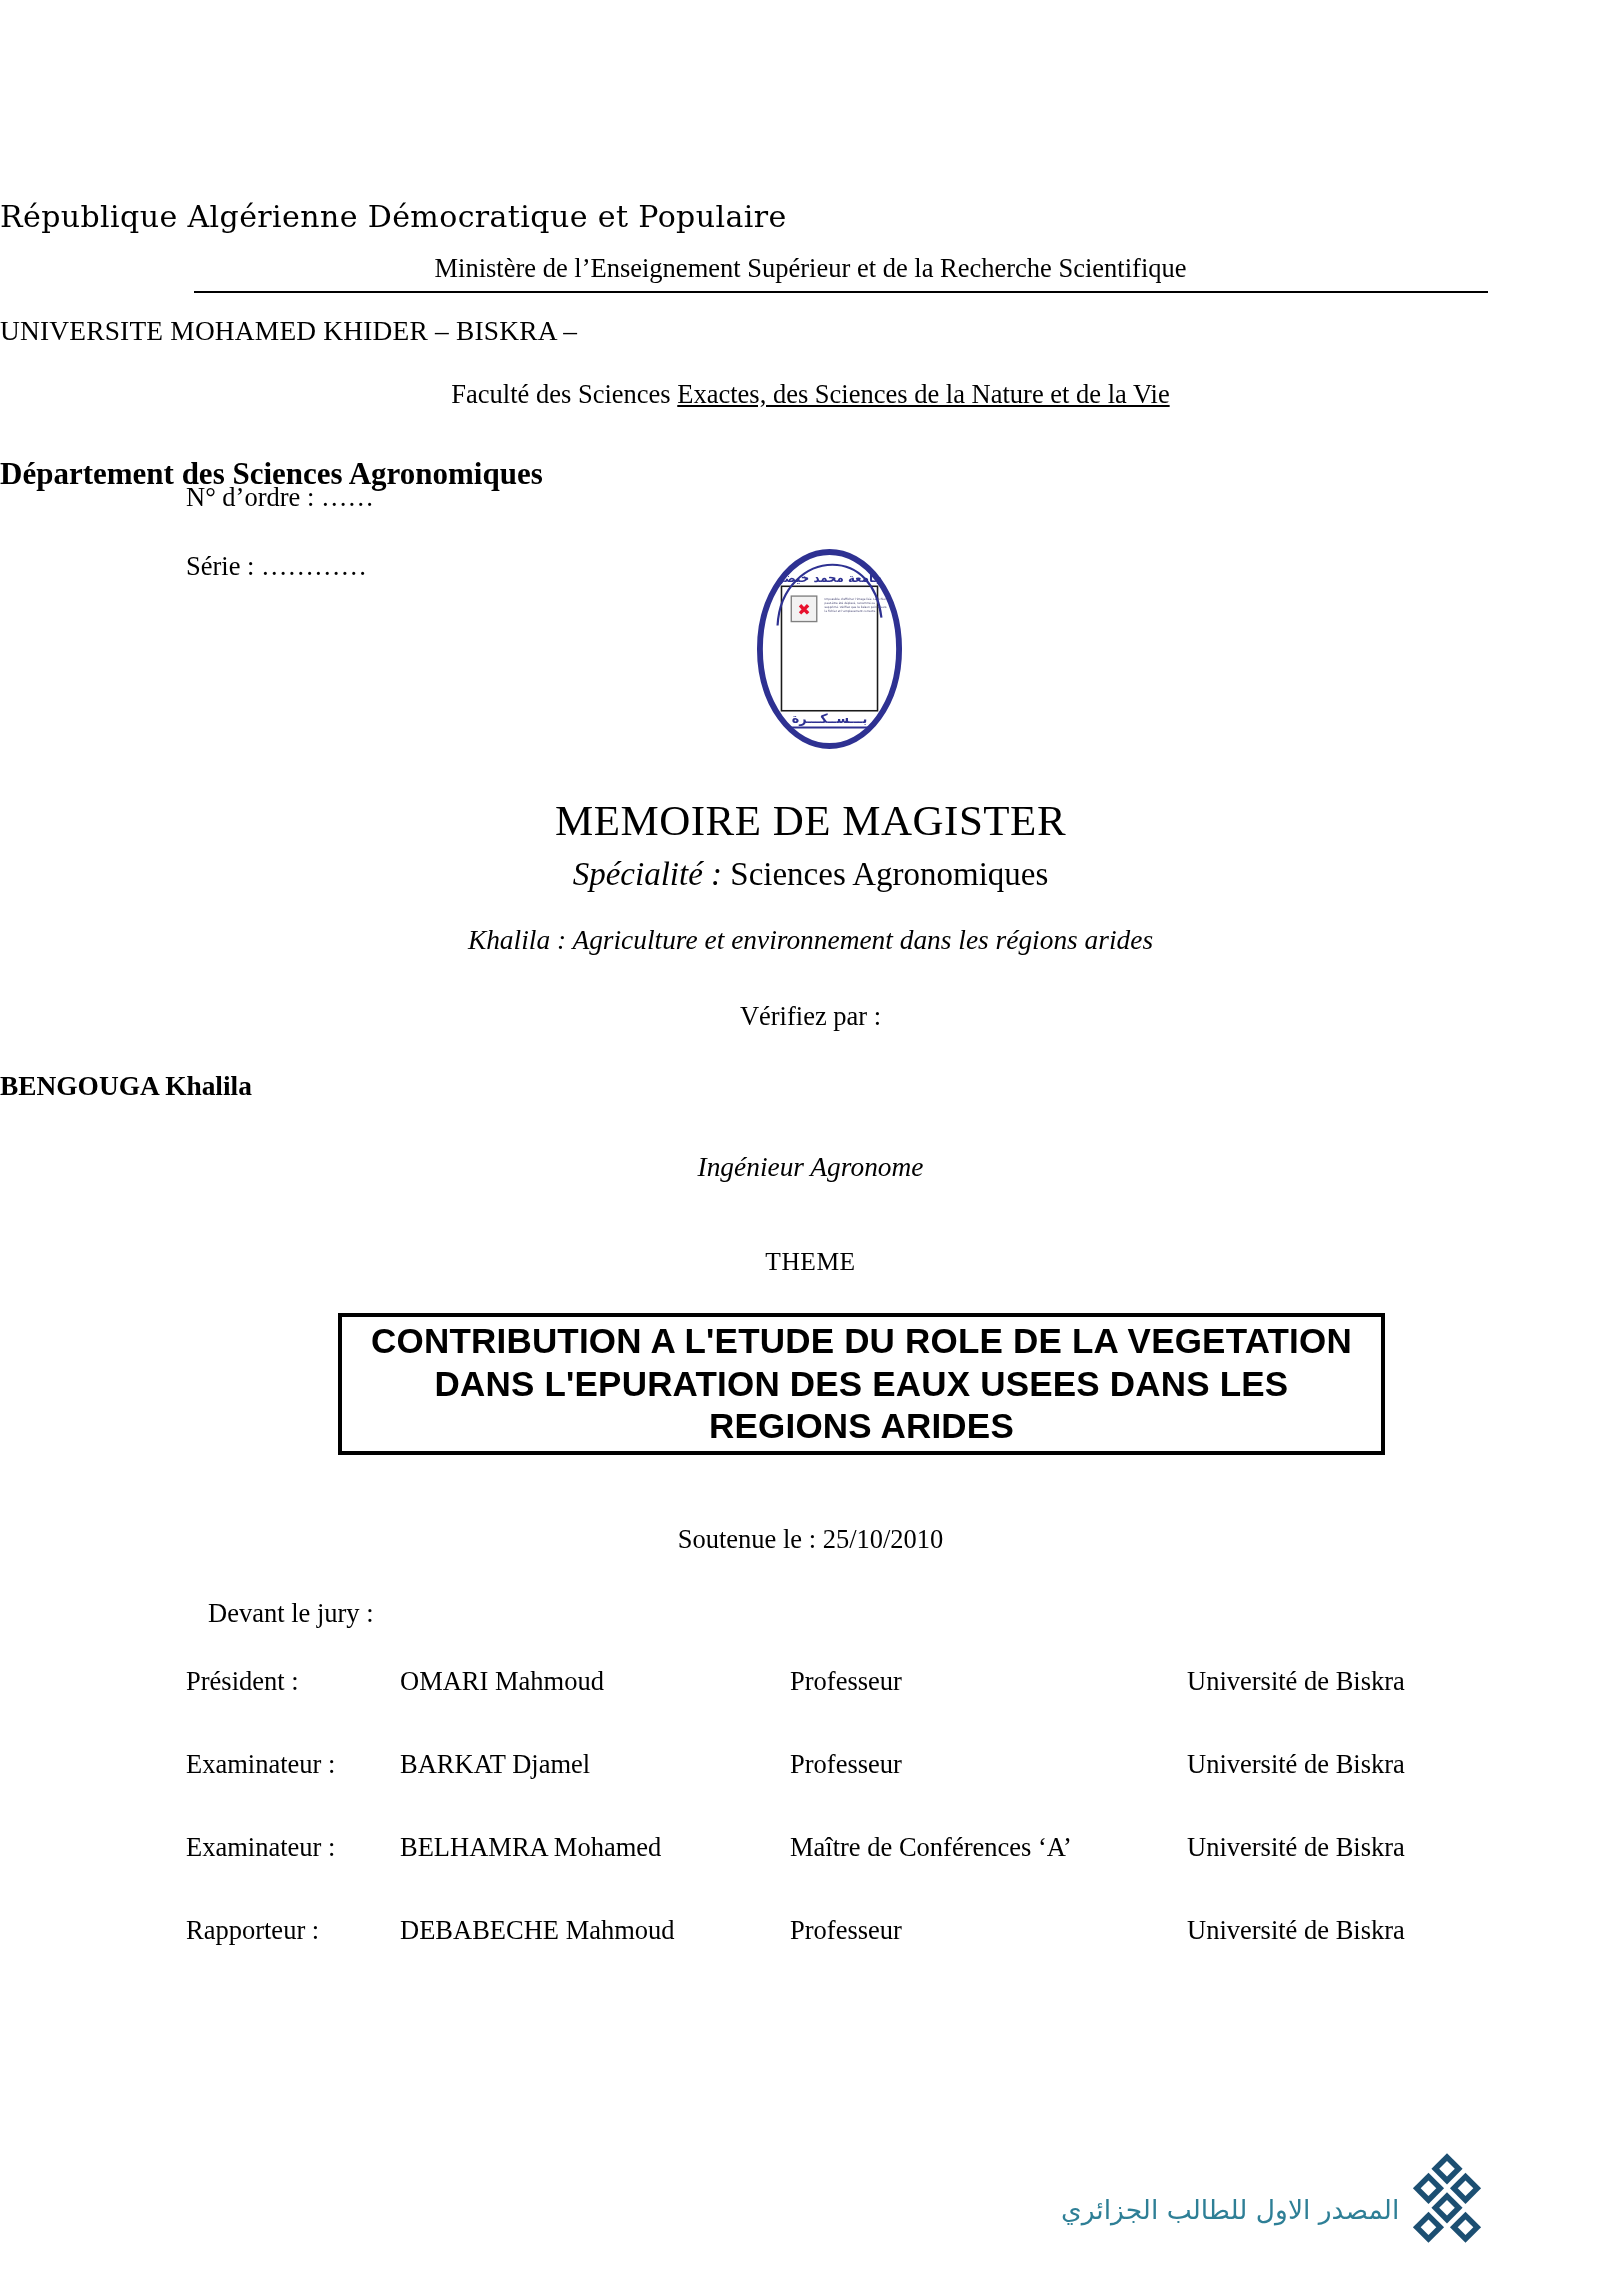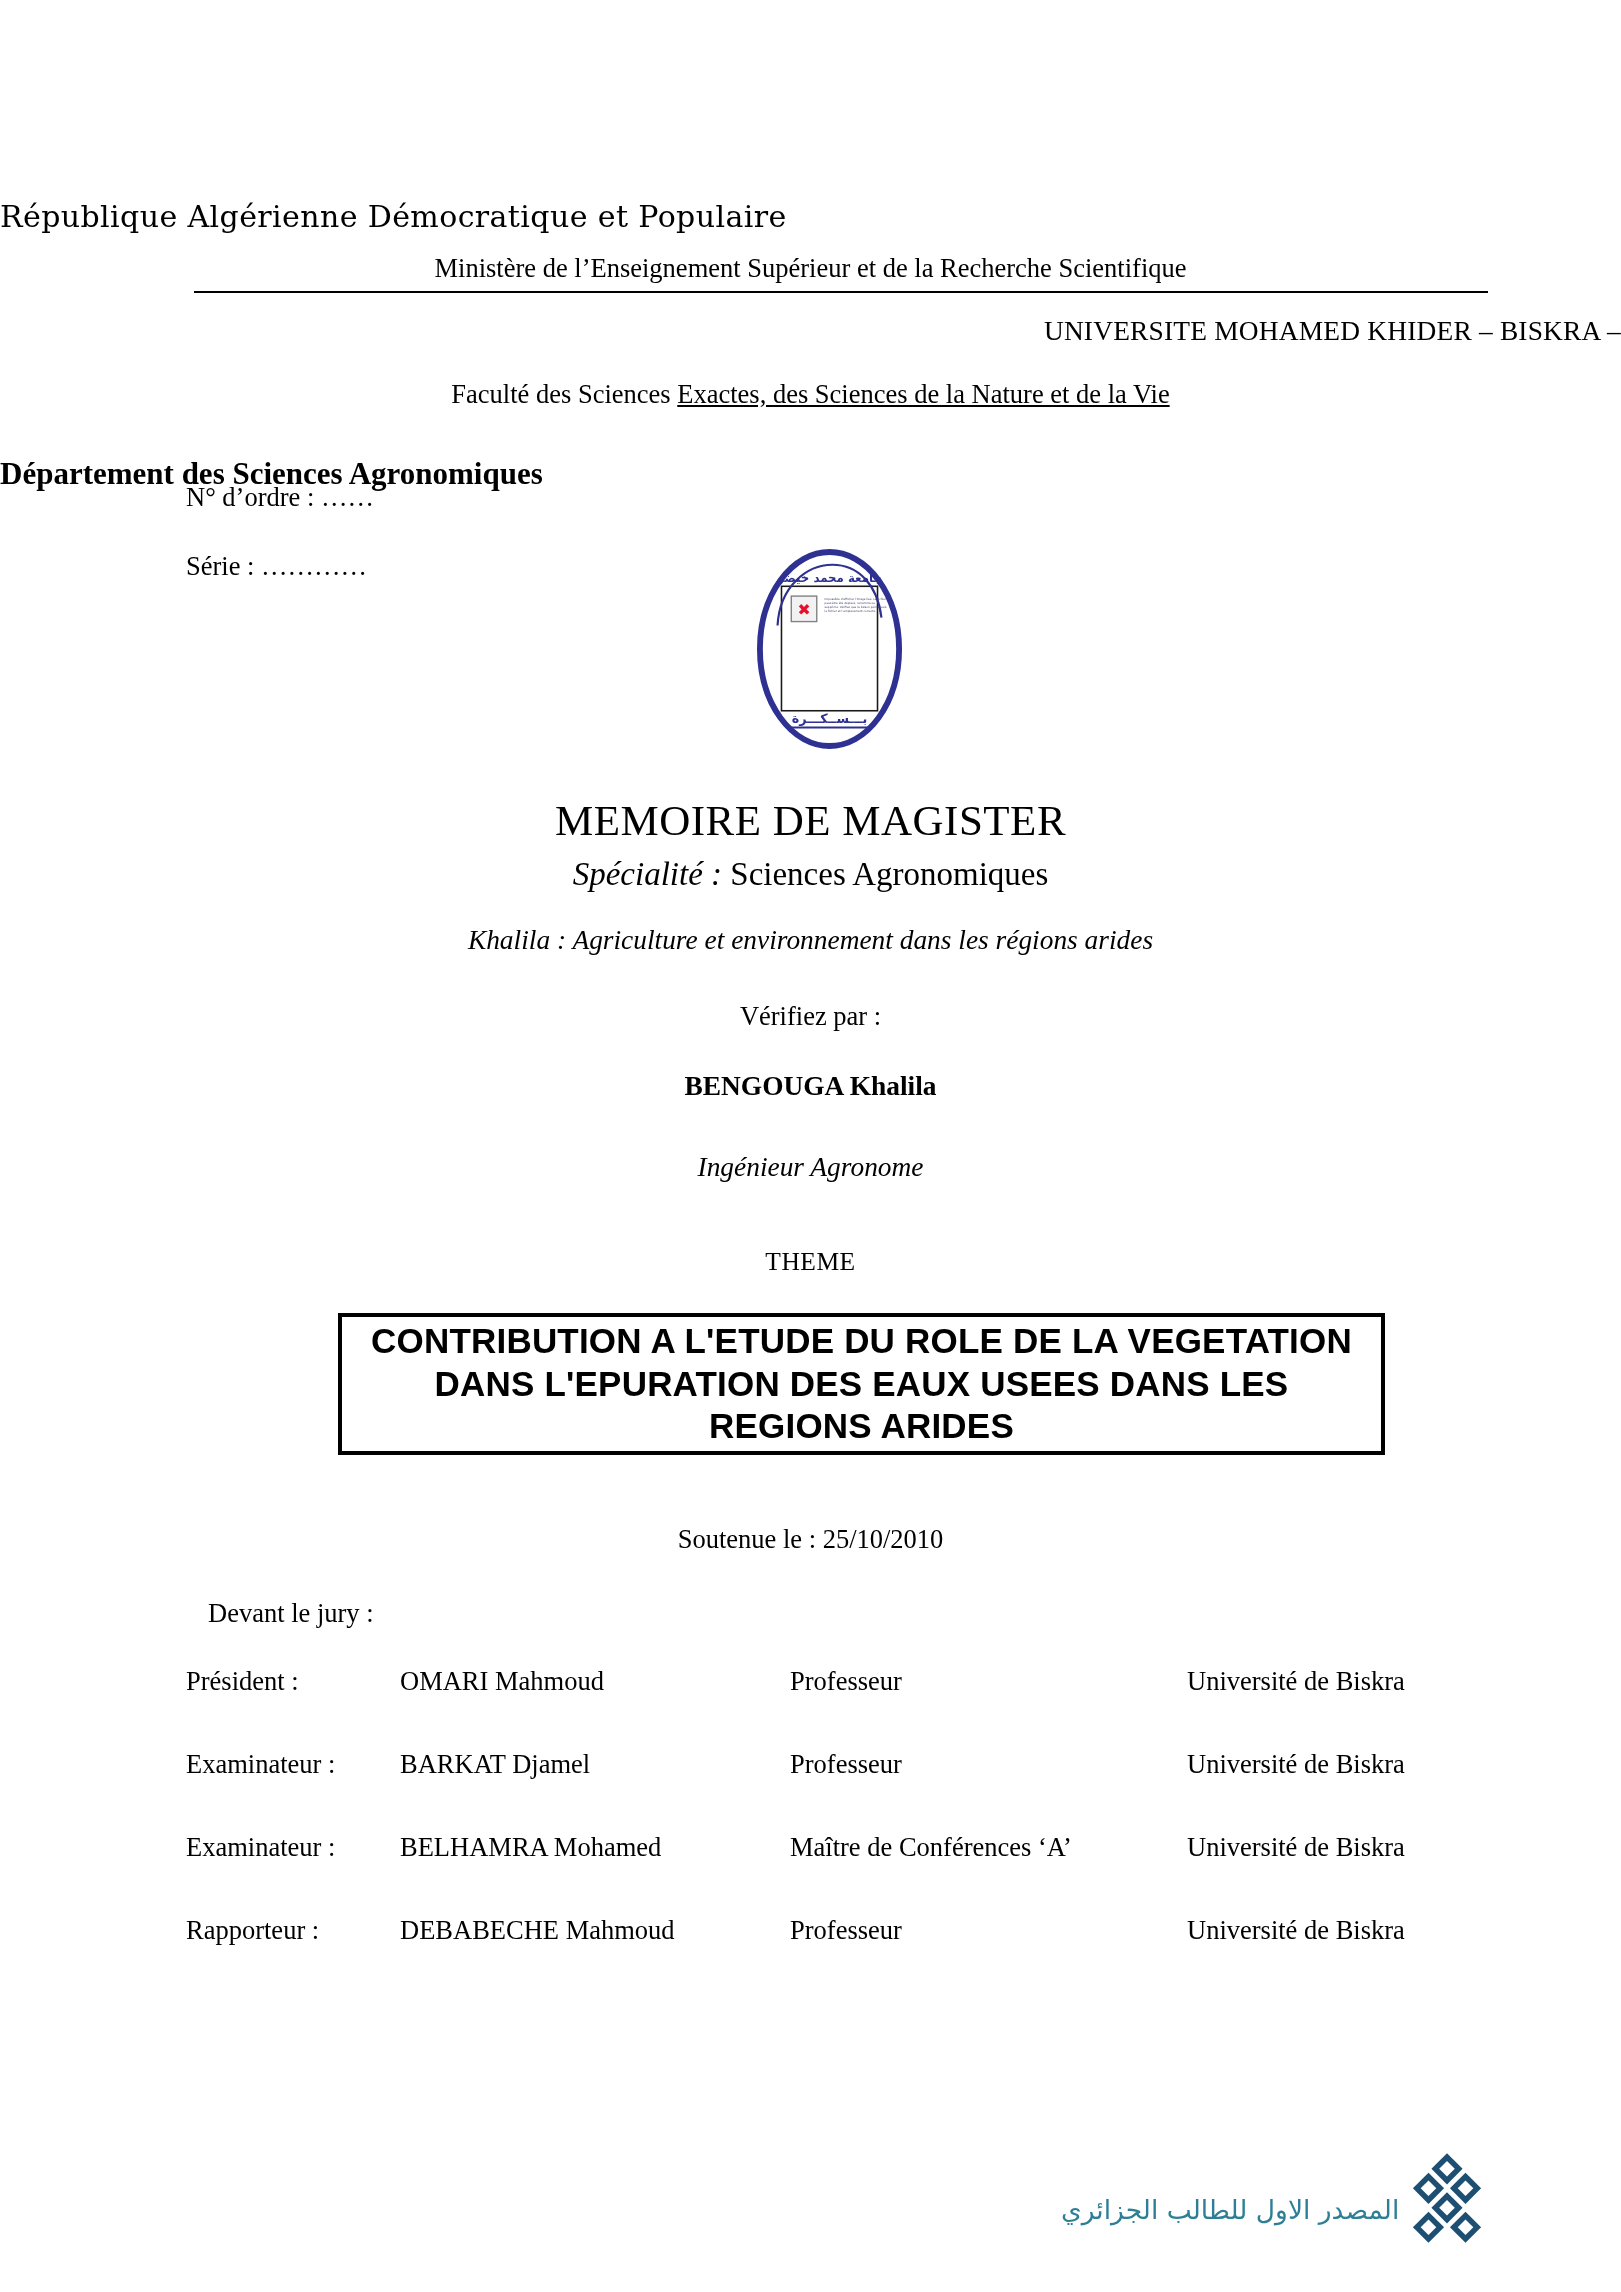--- a/index.html
+++ b/index.html
@@ -26,21 +26,21 @@
     position:absolute; left:0; top:253px; width:1621px;
     text-align:center;
     font-size:26.5px;
   }
   .hdr-rule {
     position:absolute; left:194px; top:291px; width:1294px;
     border-top:2.9px solid #000; height:0;
   }
   .hdr-univ {
     position:absolute; left:0; top:316px; width:1621px;
-    text-align:right; font-size:27.4px; letter-spacing:0.2px;
+    text-align:left; font-size:27.4px; letter-spacing:0.2px;
   }
   .hdr-fac {
     position:absolute; left:0; top:379px; width:1621px;
     text-align:center; font-size:26.5px;
   }
   .hdr-fac .u { text-decoration:underline; }
   .hdr-dept {
     position:absolute; left:0; top:456px; width:1621px;
     text-align:left; font-size:31px; font-weight:bold;
   }
@@ -74,21 +74,21 @@
     text-align:center; font-size:27.4px;
   }
   .option .lead { font-style:italic; }
   .option .strong { font-style:italic; font-weight:normal; }
   .presente {
     position:absolute; left:0; top:1001px; width:1621px;
     text-align:center; font-size:26.5px;
   }
   .author {
     position:absolute; left:0; top:1071px; width:1621px;
-    text-align:center; font-size:27.4px; font-weight:bold;
+    text-align:left; font-size:27.4px; font-weight:bold;
   }
   .degree {
     position:absolute; left:0; top:1152px; width:1621px;
     text-align:center; font-size:27.4px; font-style:italic;
   }
   .theme-label {
     position:absolute; left:0; top:1247px; width:1621px;
     text-align:center; font-size:25.5px; letter-spacing:0.5px;
   }
 

